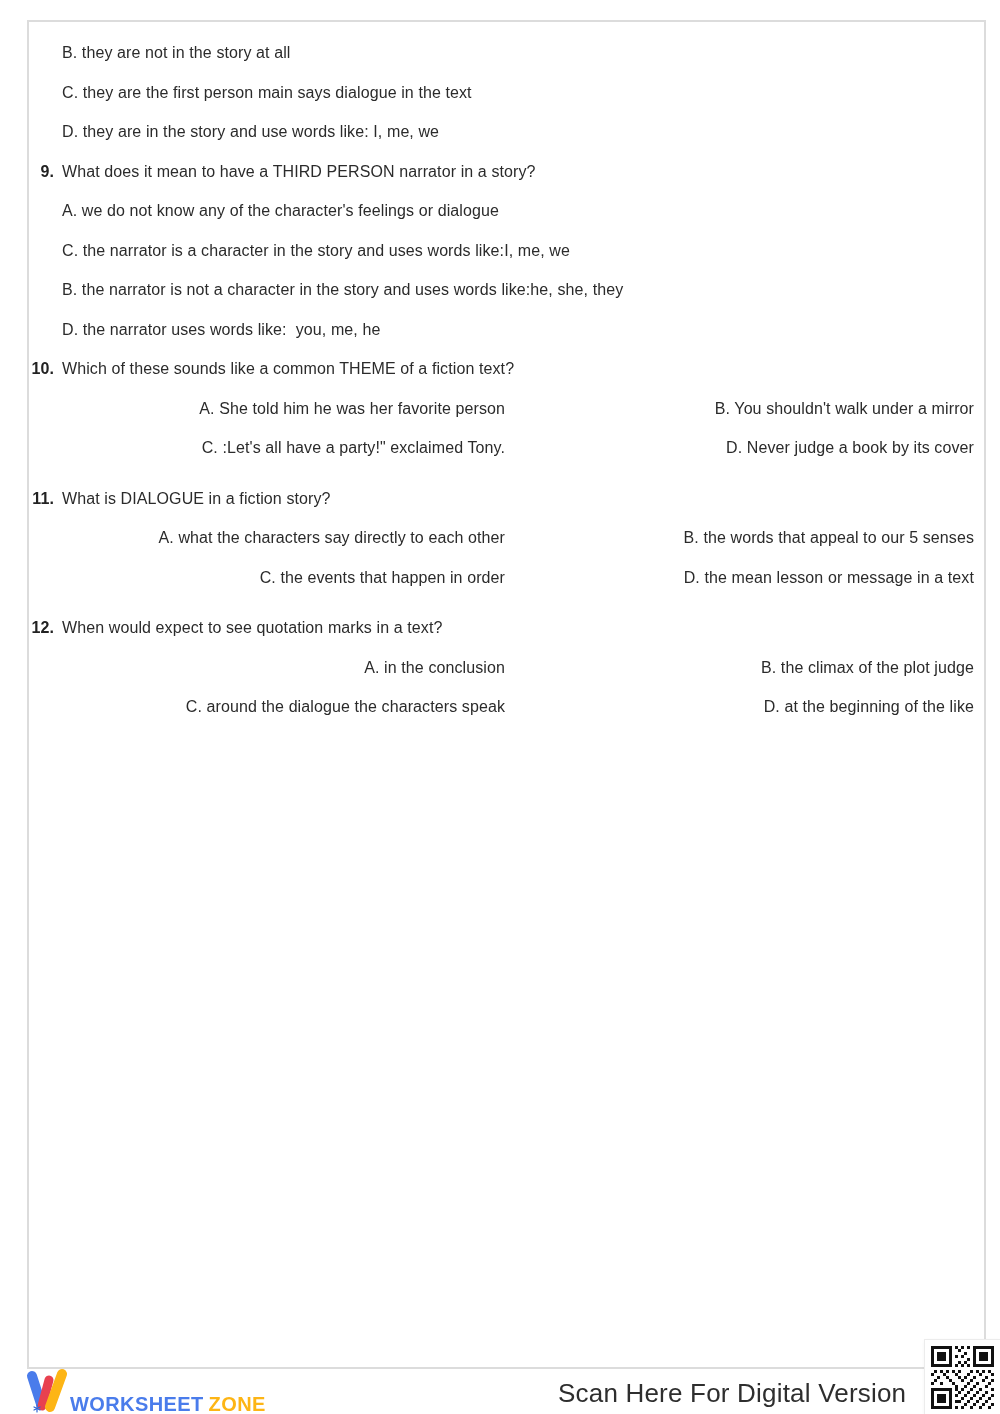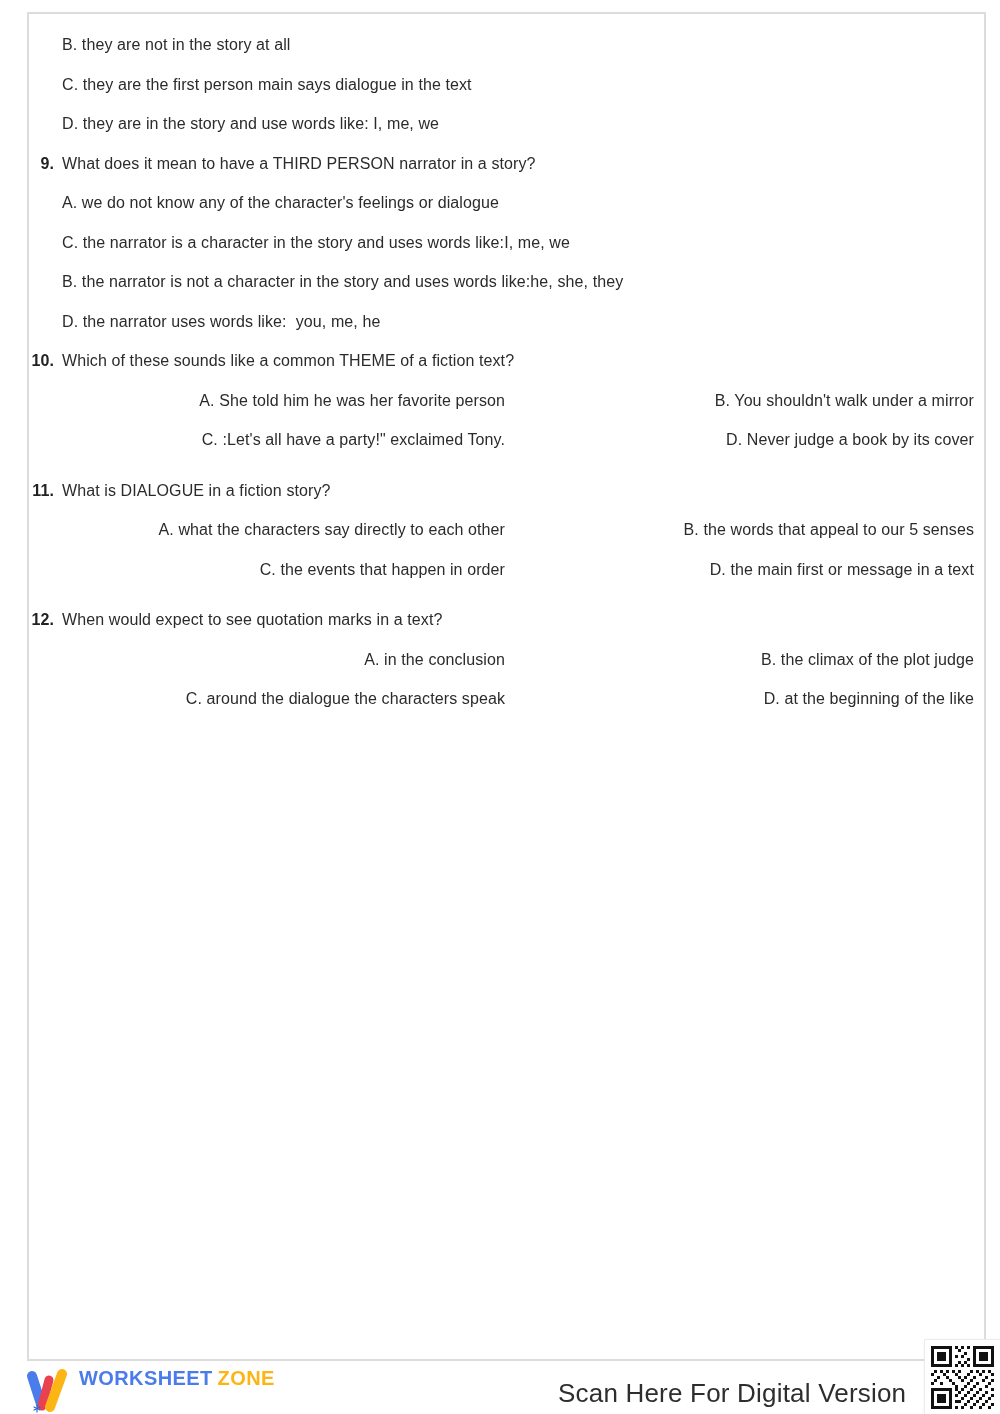--- a/index.html
+++ b/index.html
@@ -1,21 +1,21 @@
 <!DOCTYPE html>
 <html><head>
 <meta charset="utf-8">
 <style>
   html,body{margin:0;padding:0;}
   body{
     width:1000px;height:1414px;background:#ffffff;position:relative;overflow:hidden;
     font-family:"Liberation Sans", sans-serif;color:#2b2b2b;
   }
   .page-box{
-    position:absolute;left:27px;top:12px;width:959px;height:1349px;
+    position:absolute;left:27px;top:20px;width:959px;height:1349px;
     border:2px solid #dcdcdc;box-sizing:border-box;
     padding:21px 10px 0 33px;background:#fff;
   }
   .opt{
     font-size:16px;line-height:20px;margin:0 0 19.5px 0;
     white-space:pre-wrap;letter-spacing:0.1px;
   }
   .q-row{
     position:relative;font-size:16px;line-height:20px;
     margin:11px 0 19.5px 0;letter-spacing:0.1px;
@@ -23,21 +23,21 @@
   .q-num{
     position:absolute;left:-34px;top:0;width:26px;display:inline-block;
     text-align:right;font-weight:700;color:#222;
   }
   .opt-grid{
     display:grid;grid-template-columns:443px auto;text-align:right;
   }
   
   .brand{
     position:absolute;left:25px;top:1368px;height:46px;
-    display:flex;align-items:flex-start;gap:12px;
+    display:flex;align-items:flex-end;gap:3px;
   }
   .brand-text{font-weight:800;font-size:20px;letter-spacing:0.4px;line-height:20px;}
   .brand-blue{color:#4a7ceb;}
   .brand-gold{color:#fdb515;margin-left:5px;}
   .scan{
     position:absolute;left:558px;top:1378px;font-size:26px;line-height:30px;
     color:#2e2e2e;letter-spacing:0.2px;
   }
   .qr-box{
     position:absolute;left:925px;top:1340px;width:75px;height:74px;background:#fff;
@@ -75,21 +75,21 @@
   </div>
 
   <div class="q-row">
     <span class="q-num">11.</span>
     <span class="q-text">What is DIALOGUE in a fiction story?</span>
   </div>
   <div class="opt-grid">
     <div class="opt">A. what the characters say directly to each other</div>
     <div class="opt">B. the words that appeal to our 5 senses</div>
     <div class="opt">C. the events that happen in order</div>
-    <div class="opt">D. the main first or message in a text</div>
+    <div class="opt">D. the mean lesson or message in a text</div>
   </div>
 
   <div class="q-row">
     <span class="q-num">12.</span>
     <span class="q-text">When would expect to see quotation marks in a text?</span>
   </div>
   <div class="opt-grid">
     <div class="opt">A. in the conclusion</div>
     <div class="opt">B. the climax of the plot judge</div>
     <div class="opt">C. around the dialogue the characters speak</div>

